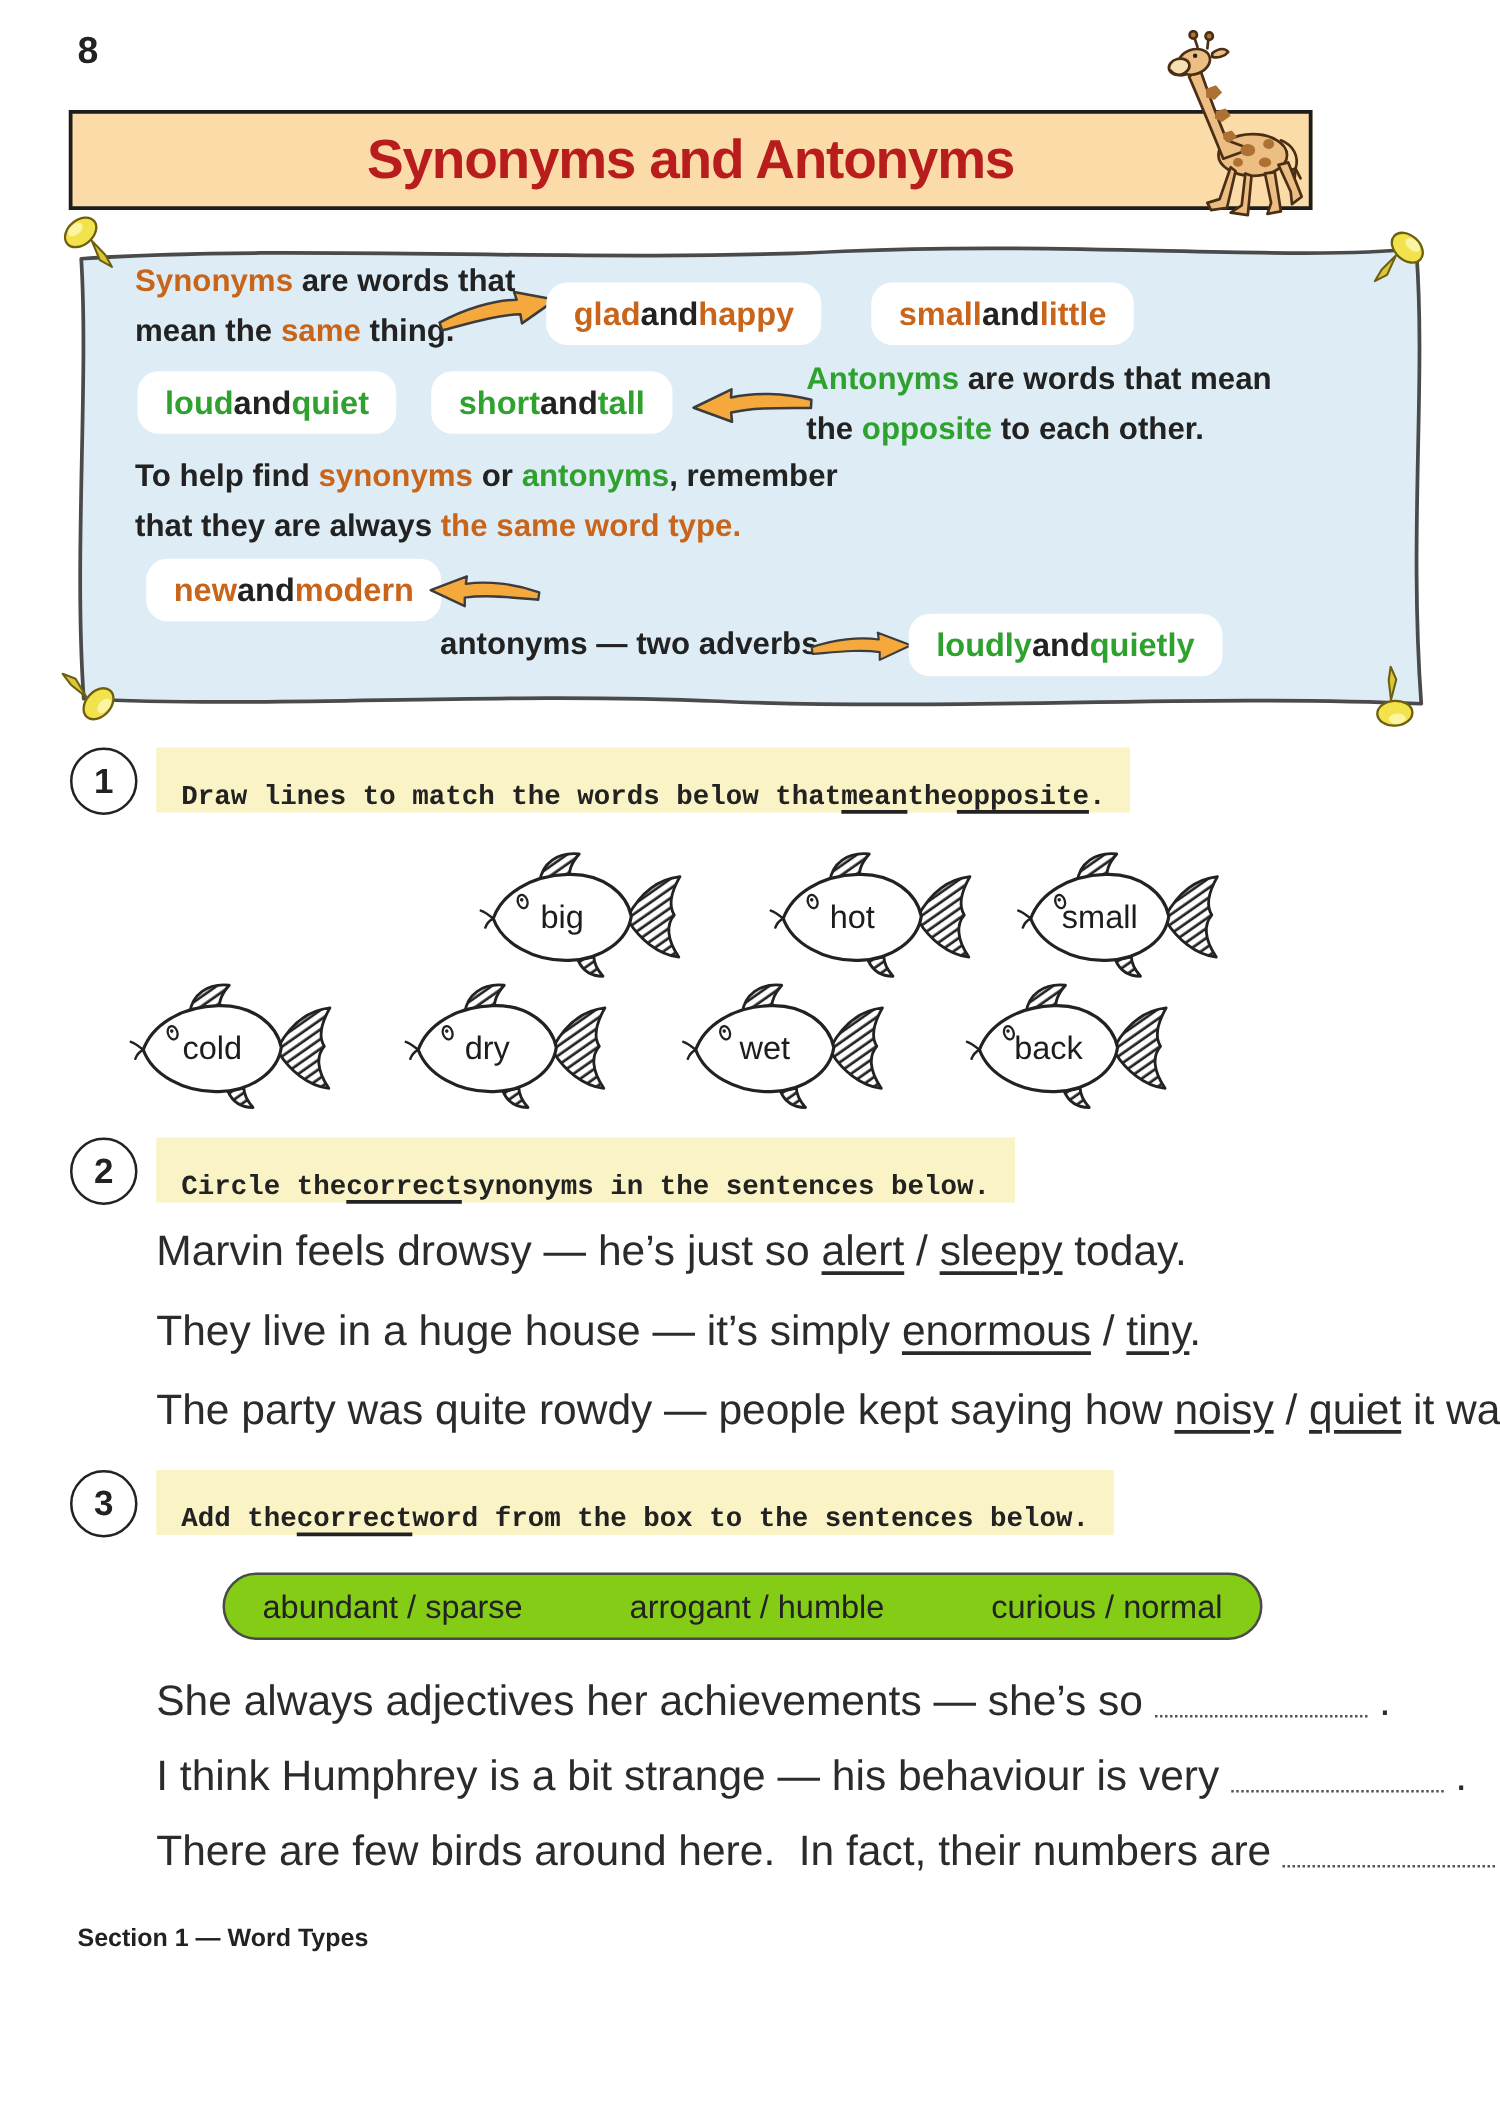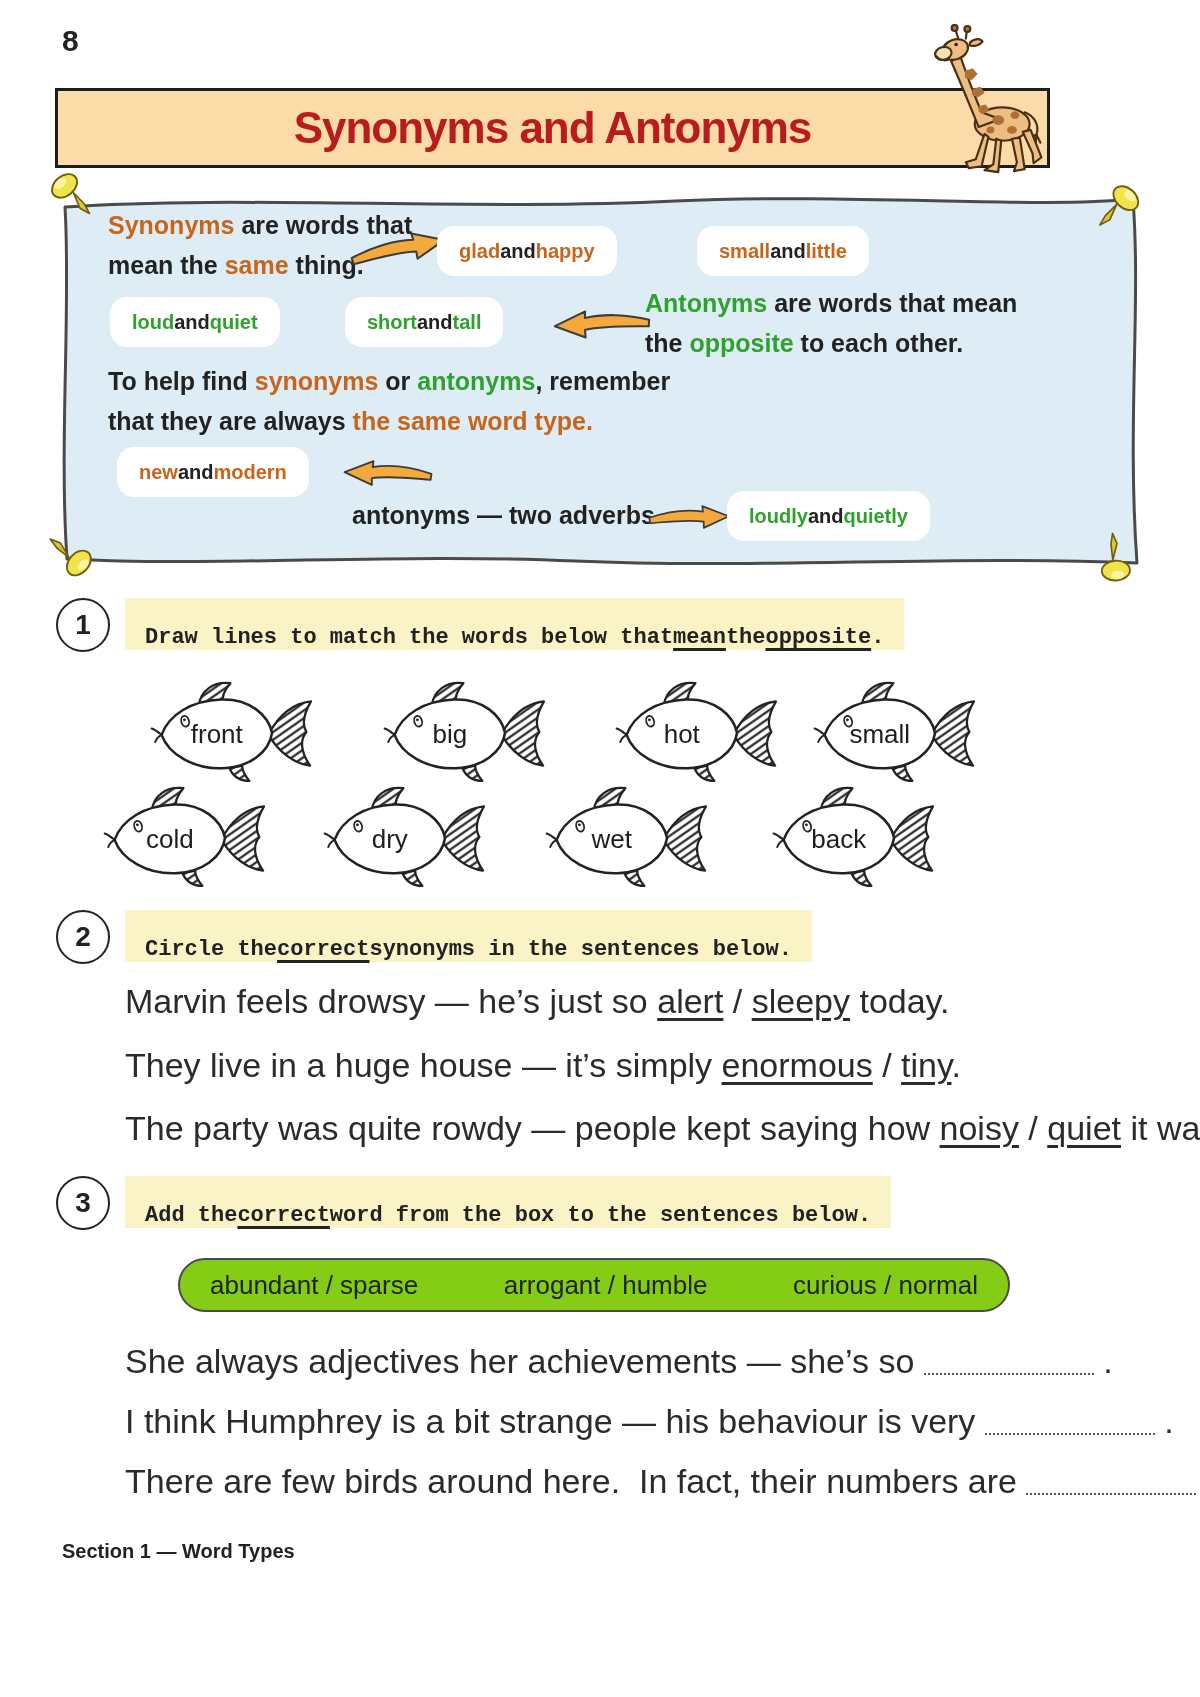--- a/index.html
+++ b/index.html
@@ -16,21 +16,21 @@
           border:3px solid #1d1d1d;display:flex;align-items:center;justify-content:center;z-index:1;}
   .banner h1{font-size:44px;font-weight:bold;letter-spacing:-1px;color:#b91c1c;}
   .giraffe{position:absolute;left:928px;top:24px;width:116px;height:152px;z-index:3;}
 
   .note{position:absolute;left:55px;top:185px;width:1092px;height:392px;z-index:0;}
   .note-bg{position:absolute;inset:0;width:100%;height:100%;}
   .pin{position:absolute;width:42px;height:50px;z-index:4;}
   .note-text{position:absolute;white-space:pre-line;font-weight:bold;font-size:25px;line-height:40px;}
   .pair-box{position:absolute;background:var(--pair-box-bg);border-radius:17px;height:50px;
             display:inline-flex;align-items:center;justify-content:flex-start;padding:0 22px;
-            font-weight:bold;font-size:20px;white-space:nowrap;}
+            font-weight:bold;font-size:26px;white-space:nowrap;}
   .arrow{position:absolute;height:36px;}
   .arrow.flip{transform:scaleX(-1);}
   .ex-label{position:absolute;font-weight:bold;font-size:25px;white-space:nowrap;}
 
   .seg-orange{color:var(--orange);}
   .seg-green{color:var(--green);}
   .seg-u{text-decoration:underline;text-decoration-thickness:2.5px;text-underline-offset:5px;}
   .seg-blank{display:inline-block;width:170px;height:.85em;border-bottom:2.5px dotted #555;margin-bottom:-2px;}
 
   .q-badge{position:absolute;width:54px;height:54px;border:2.5px solid #222;border-radius:50%;
@@ -195,26 +195,20 @@
 
   <div class="q-badge" style="left:56px;top:598px">1</div>
   <div class="q-prompt" style="left:125px;top:598px">
       <span>Draw lines to match the words below that </span>
       <span class="seg-u">mean</span>
       <span> the </span>
       <span class="seg-u">opposite</span>
       <span>.</span>
     </div>
 
-  <div class="fish-cell" style="left:148px;top:676px">
-    <svg class="fish-svg" viewBox="0 0 190 120">
-        <use href="#fish-g"></use>
-      </svg>
-    <span class="fish-word">front</span>
-  </div>
   <div class="fish-cell" style="left:381px;top:676px">
     <svg class="fish-svg" viewBox="0 0 190 120">
         <use href="#fish-g"></use>
       </svg>
     <span class="fish-word">big</span>
   </div>
   <div class="fish-cell" style="left:613px;top:676px">
     <svg class="fish-svg" viewBox="0 0 190 120">
         <use href="#fish-g"></use>
       </svg>

